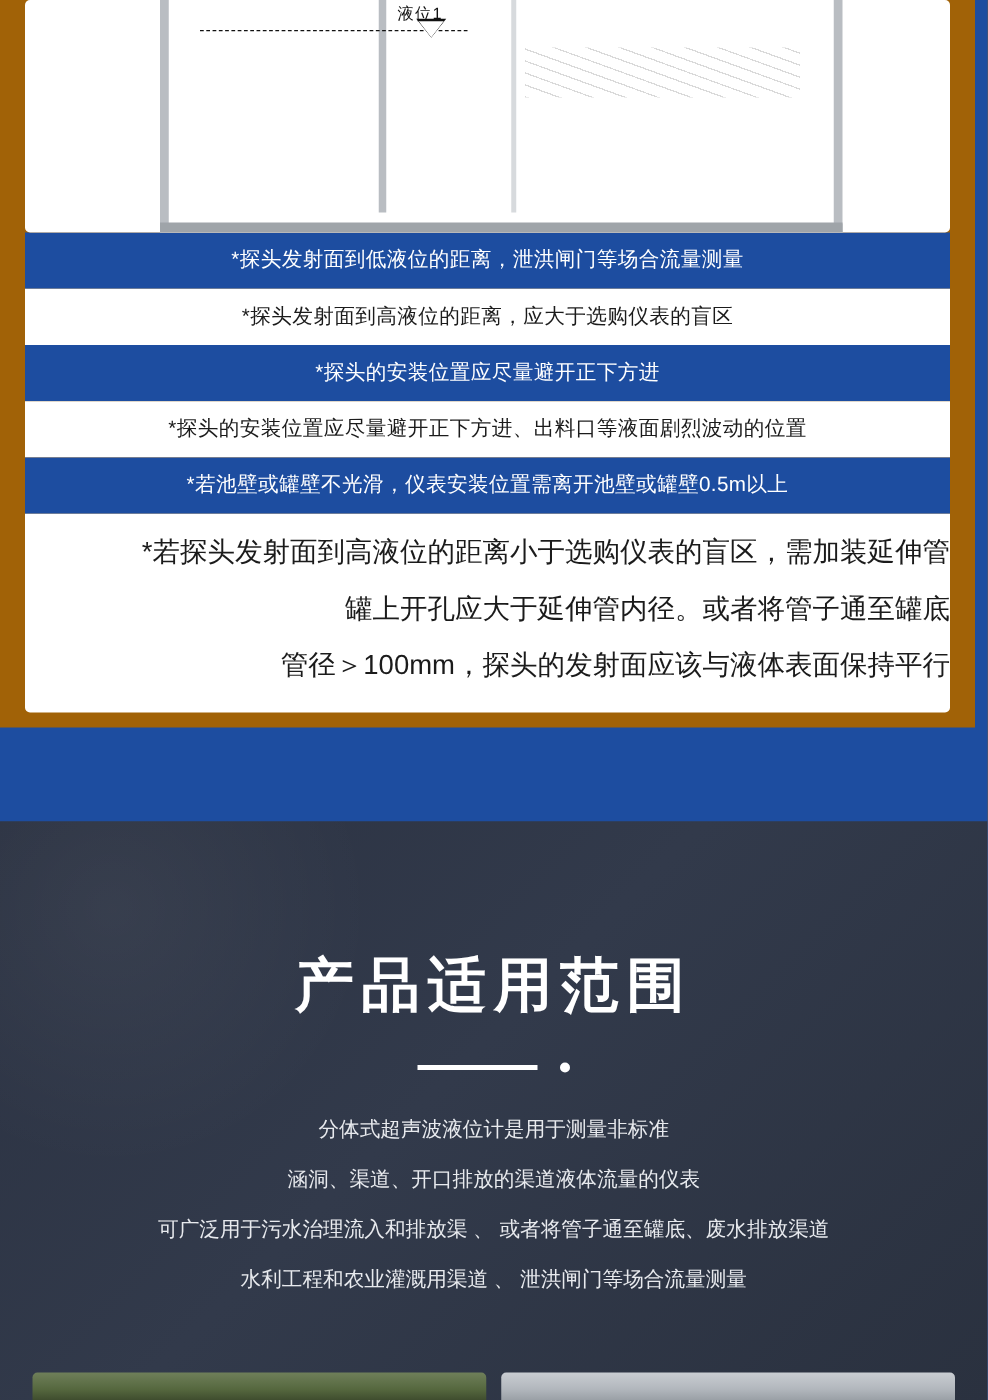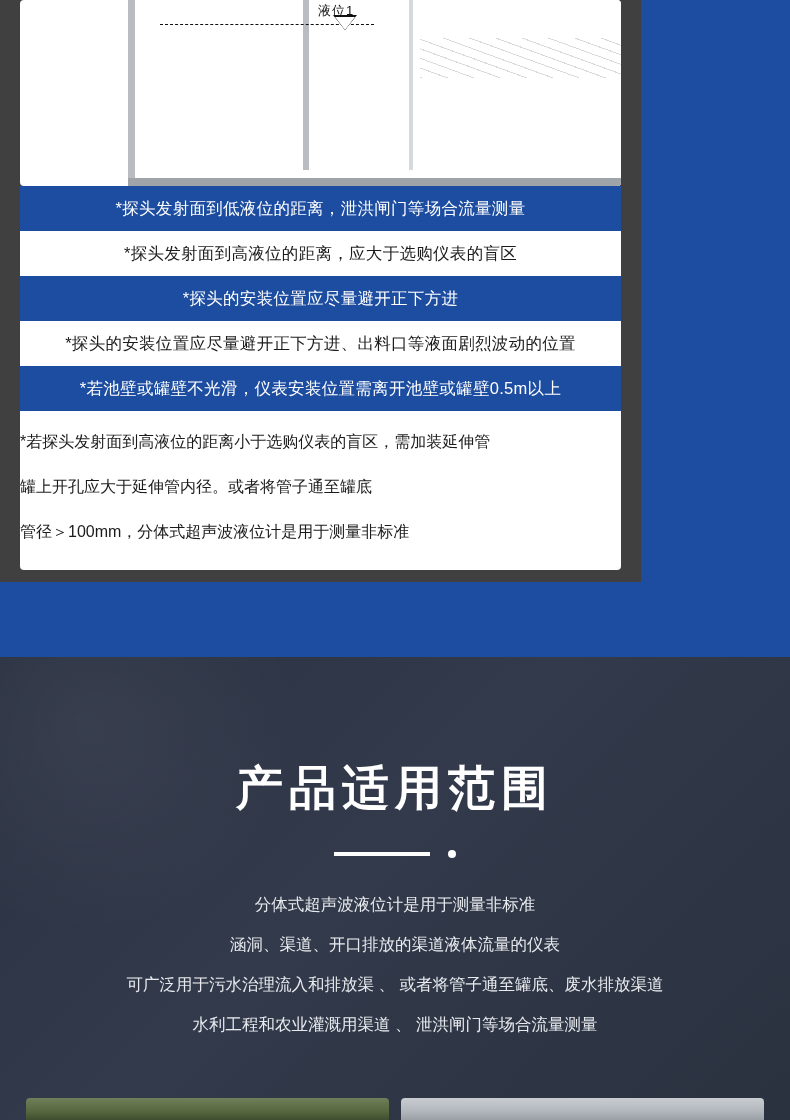--- a/index.html
+++ b/index.html
@@ -7,23 +7,23 @@
     width: 790px;
     height: 1120px;
     background: #1d4da0;
     font-family: "Liberation Sans", sans-serif;
     overflow: hidden;
   }
   .page { width: 790px; height: 1120px; position: relative; }
 
   
   .top-panel {
-    background: #404040;
+    background: #a16207;
     padding: 0 8px 12px 8px;
-    width: 641px;
+    width: 780px;
   }
   .diagram-card {
     background: #ffffff;
     border-radius: 4px;
     height: 186px;
     margin: 0 12px;
     position: relative;
     overflow: hidden;
   }
   
@@ -119,22 +119,22 @@
   .note.light {
     background: #ffffff;
     color: #1b1b1b;
   }
   .note.blue { background: #1d4da0; }
   .note-block {
     background: #ffffff;
     color: #1b1b1b;
     border-radius: 0 0 4px 4px;
     padding: 8px 0 16px 0;
-    text-align: left;
-    font-size: 16px;
+    text-align: right;
+    font-size: 22px;
     line-height: 45px;
   }
   .note-block div { height: 45px; }
 
   
   .dark {
     position: absolute;
     left: 0;
     top: 657px;
     width: 790px;
@@ -228,21 +228,21 @@
     <div class="notes">
       <div class="note blue">*探头发射面到低液位的距离，泄洪闸门等场合流量测量</div>
       <div class="note light">*探头发射面到高液位的距离，应大于选购仪表的盲区</div>
       <div class="note blue">*探头的安装位置应尽量避开正下方进</div>
       <div class="note light">*探头的安装位置应尽量避开正下方进、出料口等液面剧烈波动的位置</div>
       <div class="note blue">*若池壁或罐壁不光滑，仪表安装位置需离开池壁或罐壁0.5m以上</div>
 
       <div class="note-block">
         <div>*若探头发射面到高液位的距离小于选购仪表的盲区，需加装延伸管</div>
         <div>罐上开孔应大于延伸管内径。或者将管子通至罐底</div>
-        <div>管径＞100mm，分体式超声波液位计是用于测量非标准</div>
+        <div>管径＞100mm，探头的发射面应该与液体表面保持平行</div>
       </div>
     </div>
 
   </div>
 
   <div class="dark">
     <div class="dark-title">产品适用范围</div>
 
     <div class="divider">
       <div class="bar"></div>

